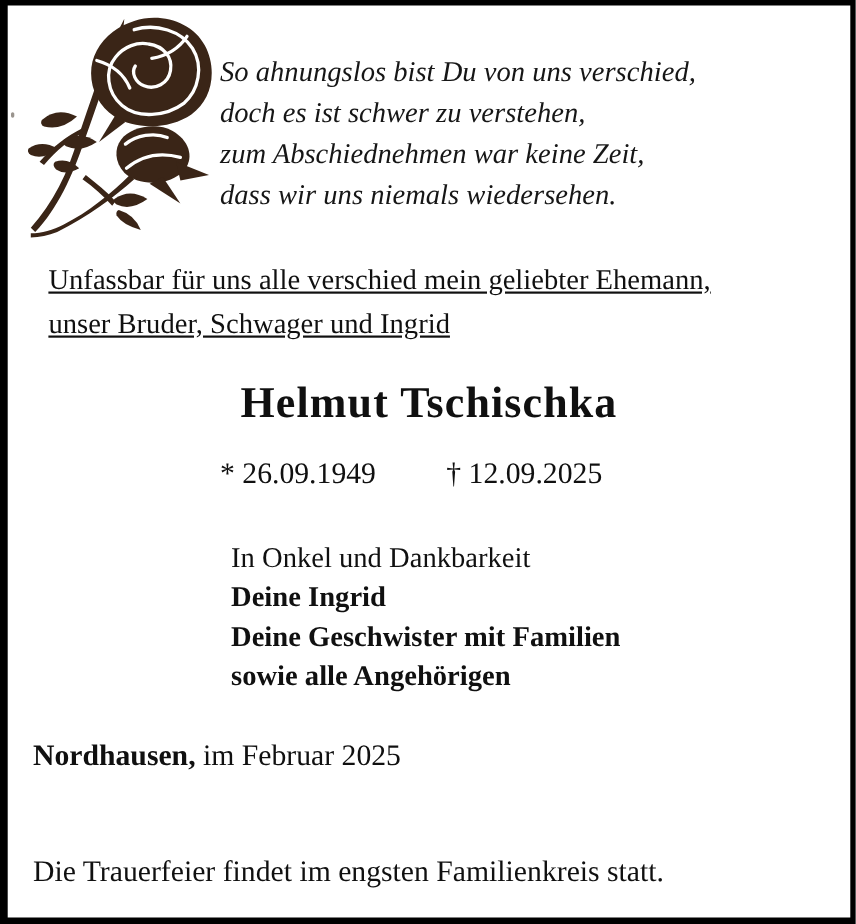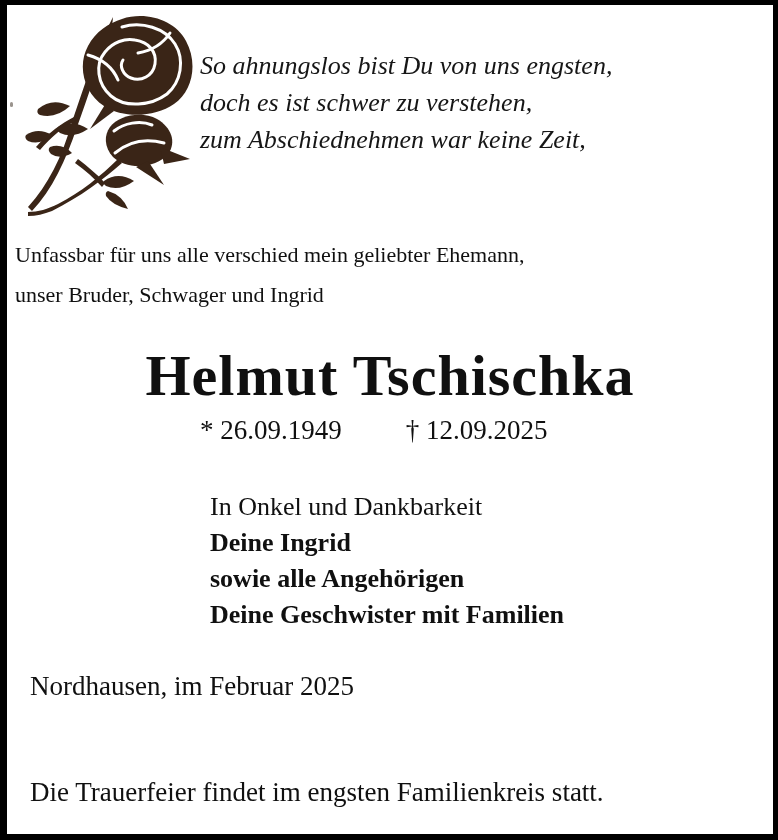--- a/index.html
+++ b/index.html
@@ -18,48 +18,49 @@
   .rose{position:absolute;left:11px;top:8px;width:200px;height:205px;}
   .artifact{position:absolute;left:3px;top:97px;width:3px;height:5px;background:#9a948e;border-radius:2px;}
   .poem{
     position:absolute;left:193px;top:42px;
     font-style:italic;
     font-size:26px;line-height:37px;
     white-space:nowrap;
     color:#161616;
   }
   .intro{
-    position:absolute;left:8px;top:230px;
-    font-size:22px;line-height:40px;
+    position:absolute;left:37px;top:230px;
+    font-size:26px;line-height:40px;
     white-space:nowrap;
+    text-decoration:underline;
   }
   .name{
     position:absolute;left:0;top:337px;width:100%;
     text-align:center;
-    font-size:58px;font-weight:bold;
+    font-size:40px;font-weight:bold;
     letter-spacing:1px;
     white-space:nowrap;
   }
   .dates{
     position:absolute;left:193px;top:410px;
     font-size:27px;
     white-space:nowrap;
   }
   .dates .birth{display:inline-block;margin-right:64px;}
   .farewell{
     position:absolute;left:203px;top:484px;
     font-size:26px;line-height:36px;
     white-space:nowrap;
   }
   .farewell .b{font-weight:bold;}
   .place-line{
     position:absolute;left:23px;top:666px;
     font-size:27px;white-space:nowrap;
   }
-  .place-line .place{font-weight:normal;}
+  .place-line .place{font-weight:bold;}
   .funeral-line{
     position:absolute;left:23px;top:740px;
     font-size:27px;white-space:nowrap;margin-top:32px;
   }
 </style>
 </head>
 <body>
 
 <div class="page">
 
@@ -100,41 +101,42 @@
       <path d="M70,42 C84,46 95,55 100,67"></path>
       <path d="M152,20 C144,32 132,38 120,40"></path>
       <path d="M97,140 C110,129 127,125 146,130"></path>
       <path d="M96,118 C106,110 122,107 134,112"></path>
     </g>
   </svg>
 
   <div class="artifact"></div>
 
   <div class="poem">
-    <div>So ahnungslos bist Du von uns engsten,</div>
+    <div>So ahnungslos bist Du von uns verschied,</div>
     <div>doch es ist schwer zu verstehen,</div>
     <div>zum Abschiednehmen war keine Zeit,</div>
+    <div>dass wir uns niemals wiedersehen.</div>
   </div>
 
   <div class="intro">
     <div>Unfassbar für uns alle verschied mein geliebter Ehemann,</div>
     <div>unser Bruder, Schwager und Ingrid</div>
   </div>
 
   <div class="name">Helmut Tschischka</div>
 
   <div class="dates">
     <span class="birth">* 26.09.1949</span><span class="death">† 12.09.2025</span>
   </div>
 
   <div class="farewell">
     <div>In Onkel und Dankbarkeit</div>
     <div class="b">Deine Ingrid</div>
+    <div class="b">Deine Geschwister mit Familien</div>
     <div class="b">sowie alle Angehörigen</div>
-    <div class="b">Deine Geschwister mit Familien</div>
   </div>
 
   <div class="place-line">
     <span class="place">Nordhausen,</span><span> im Februar 2025</span>
   </div>
 
   <div class="funeral-line">Die Trauerfeier findet im engsten Familienkreis statt.</div>
 
 </div>
 

